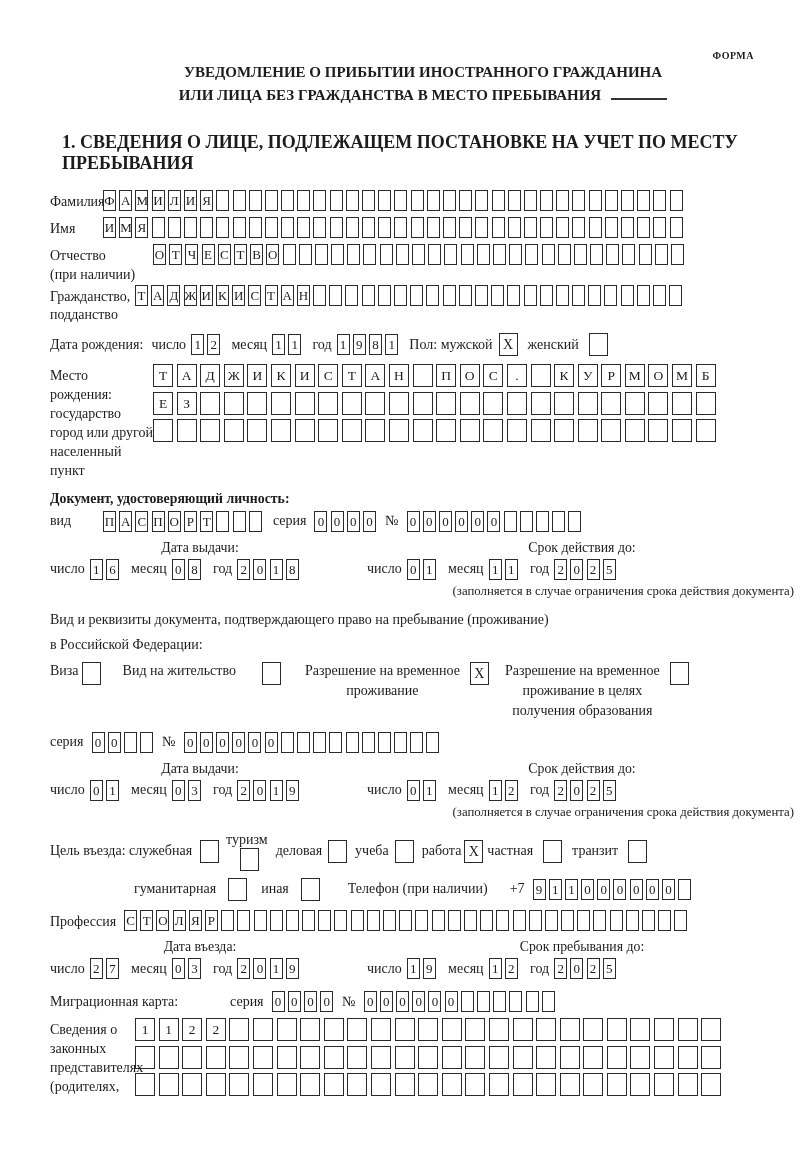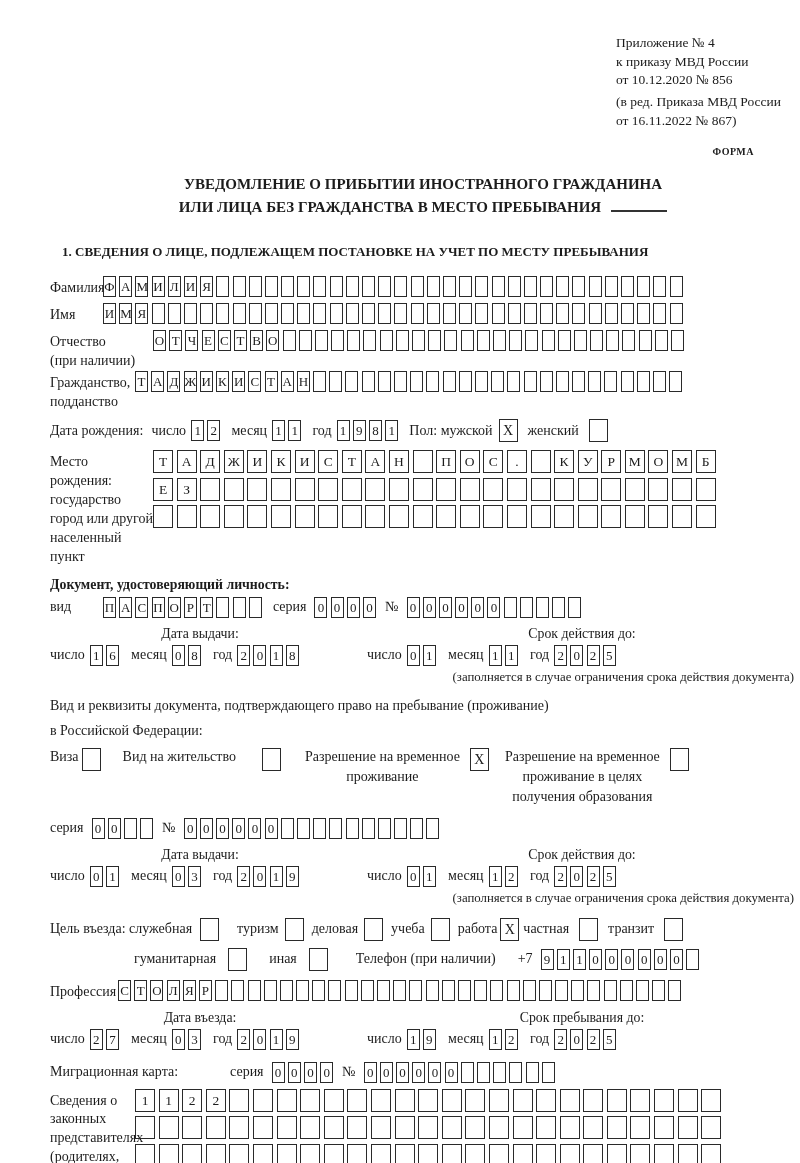--- a/index.html
+++ b/index.html
@@ -13,24 +13,24 @@
     overflow: hidden;
   }
   .page { position: relative; width: 800px; height: 1163px; padding: 34px 4px 0 50px; }
 
   
   .hdr { margin-left: 566px; font-size: 13.5px; line-height: 1.38; }
   .hdr .ed { margin-top: 3px; }
   .forma { text-align: right; padding-right: 42px; font-weight: bold; font-size: 10px; margin-top: 16px; letter-spacing: .5px; }
 
   
-  .title { text-align: center; font-weight: bold; font-size: 15px; line-height: 1.5; margin-top: 16px; }
+  .title { text-align: center; font-weight: bold; font-size: 15px; line-height: 1.5; }
   .blank-line { display: inline-block; width: 56px; border-bottom: 2.2px solid #333; height: 13px; margin-left: 10px; }
 
-  .sec-heading { font-weight: bold; font-size: 13px; margin-top: 26px; margin-left: 12px; }
+  .sec-heading { font-weight: bold; font-size: 18px; margin-top: 26px; margin-left: 12px; }
 
   
   .frow { display: flex; align-items: flex-start; margin-top: 5px; }
   .flabel { flex-shrink: 0; line-height: 1.35; padding-top: 3px; }
   .w53  { width: 53px; }
   .w103 { width: 103px; }
   .w85  { width: 85px; }
   .w68  { width: 68px; }
 
   .cells { display: flex; flex-wrap: nowrap; }
@@ -80,27 +80,20 @@
   .rep-rows > .cells { margin-bottom: 4.5px; }
 
   .ml6 { margin-left: 6px; } .ml8 { margin-left: 8px; } .ml10 { margin-left: 10px; }
   .mr5 { margin-right: 5px; } .mr8 { margin-right: 8px; }
 </style>
 </head>
 <body>
 
 <div class="page">
 
-  <div class="hdr">
-    <div>Приложение № 4</div>
-    <div>к приказу МВД России</div>
-    <div>от 10.12.2020 № 856</div>
-    <div class="ed">(в ред. Приказа МВД России</div>
-    <div>от 16.11.2022 № 867)</div>
-  </div>
   <div class="forma">ФОРМА</div>
 
   <div class="title">
     <div>УВЕДОМЛЕНИЕ О ПРИБЫТИИ ИНОСТРАННОГО ГРАЖДАНИНА</div>
     <div>
       <span>ИЛИ ЛИЦА БЕЗ ГРАЖДАНСТВА В МЕСТО ПРЕБЫВАНИЯ</span><span class="blank-line"></span>
     </div>
   </div>
 
   <div class="sec-heading">1. СВЕДЕНИЯ О ЛИЦЕ, ПОДЛЕЖАЩЕМ ПОСТАНОВКЕ НА УЧЕТ ПО МЕСТУ ПРЕБЫВАНИЯ</div>
@@ -575,21 +568,21 @@
         </div>
     </div>
   </div>
   <div class="note-right">(заполняется в случае ограничения срока действия документа)</div>
 
   <div class="purpose-row">
     <div class="pitem">
       <span>Цель въезда: служебная</span>
       <span class="chk" style="margin-left:8px;"></span>
     </div>
-    <div class="pitem" style="margin-left:18px;">
+    <div class="pitem" style="margin-left:7px;flex-direction:column;">
       <span>туризм</span>
       <span class="chk"></span>
     </div>
     <div class="pitem" style="margin-left:8px;">
       <span>деловая</span>
       <span class="chk"></span>
     </div>
     <div class="pitem" style="margin-left:8px;">
       <span>учеба</span>
       <span class="chk"></span>
@@ -606,41 +599,41 @@
       <span>транзит</span>
       <span class="chk" style="margin-left:10px;"></span>
     </div>
   </div>
 
   <div class="purpose-row" style="margin-top:7px; margin-left:84px;">
     <div class="pitem">
       <span>гуманитарная</span>
       <span class="chk" style="margin-left:12px;"></span>
     </div>
-    <div class="pitem" style="margin-left:22px;align-items:center;">
+    <div class="pitem" style="margin-left:14px;align-items:center;">
       <span>иная</span>
       <span class="chk" style="margin-left:12px;"></span>
     </div>
     <span style="margin-left:28px;">Телефон (при наличии)</span>
     <span style="margin-left:22px; margin-right:8px;">+7</span>
     <div class="cells">
         <span class="cell">9</span>
         <span class="cell">1</span>
         <span class="cell">1</span>
         <span class="cell">0</span>
         <span class="cell">0</span>
         <span class="cell">0</span>
         <span class="cell">0</span>
         <span class="cell">0</span>
         <span class="cell">0</span>
         <span class="cell"></span>
       </div>
   </div>
 
-  <div class="frow" style="margin-top:9px;">
+  <div class="frow" style="margin-top:9px;gap:6px;">
     <div class="flabel w68">Профессия</div>
     <div class="cells">
         <span class="cell">С</span>
         <span class="cell">Т</span>
         <span class="cell">О</span>
         <span class="cell">Л</span>
         <span class="cell">Я</span>
         <span class="cell">Р</span>
         <span class="cell"></span>
         <span class="cell"></span>

